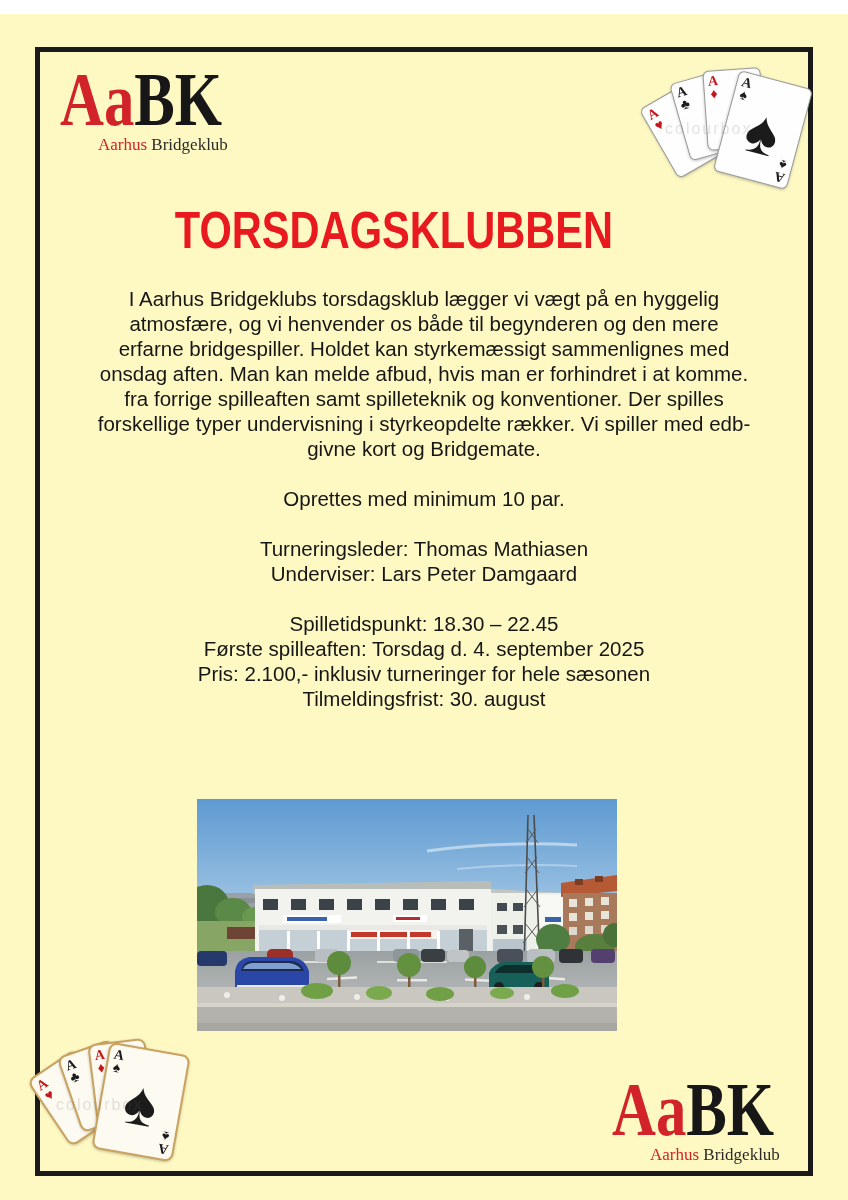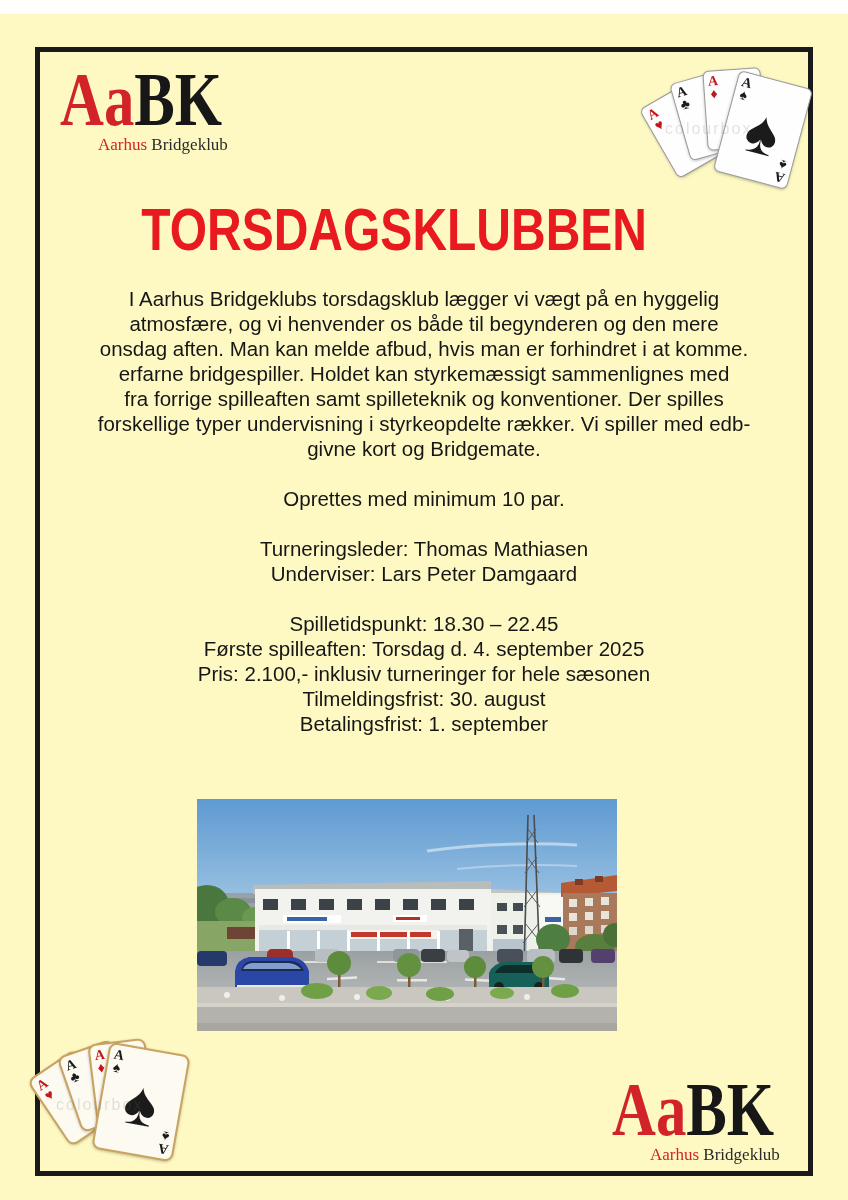--- a/index.html
+++ b/index.html
@@ -13,21 +13,21 @@
              transform:scaleX(0.8);transform-origin:left center;}
   .logo-red{color:#d2232a;}
   .logo-black{color:#171717;}
   .logo-sub{font-size:17px;font-weight:normal;margin-top:6px;padding-left:38px;white-space:nowrap;}
   .logo-sub .logo-black{color:#2a2a2a;}
   .logo-top{left:60px;top:56px;}
   .logo-bottom{left:612px;top:1066px;}
 
   
   .title{position:absolute;left:0;top:186px;width:788px;text-align:center;margin:0;
-         font-size:60px;line-height:60px;font-weight:bold;color:#e8191f;}
+         font-size:52px;line-height:60px;font-weight:bold;color:#e8191f;}
   .title span{display:inline-block;transform:scaleX(0.8);}
 
   
   .text-flow{position:absolute;left:74px;top:272px;width:700px;text-align:center;
              font-size:20.5px;line-height:25px;color:#161616;}
   .gap-before{margin-top:25px;}
 
   
   .cardfan{position:absolute;}
   .fan-tr{left:653px;top:44px;width:158px;height:142px;}
@@ -104,37 +104,36 @@
     </div>
     <div class="watermark">colourbox</div>
   </div>
 
   <h1 class="title"><span>TORSDAGSKLUBBEN</span></h1>
 
   <div class="text-flow">
     <div>
       <div>I Aarhus Bridgeklubs torsdagsklub lægger vi vægt på en hyggelig</div>
       <div>atmosfære, og vi henvender os både til begynderen og den mere</div>
+      <div>erfarne bridgespiller. Holdet kan styrkemæssigt sammenlignes med</div>
       <div>onsdag aften. Man kan melde afbud, hvis man er forhindret i at komme.</div>
-      <div>erfarne bridgespiller. Holdet kan styrkemæssigt sammenlignes med</div>
       <div>fra forrige spilleaften samt spilleteknik og konventioner. Der spilles</div>
       <div>forskellige typer undervisning i styrkeopdelte rækker. Vi spiller med edb-</div>
       <div>givne kort og Bridgemate.</div>
     </div>
     <div class="gap-before">Oprettes med minimum 10 par.</div>
     <div class="gap-before">
       <div>Turneringsleder: Thomas Mathiasen</div>
       <div>Underviser: Lars Peter Damgaard</div>
     </div>
     <div class="gap-before">
       <div>Spilletidspunkt: 18.30 – 22.45</div>
       <div>Første spilleaften: Torsdag d. 4. september 2025</div>
       <div>Pris: 2.100,- inklusiv turneringer for hele sæsonen</div>
       <div>Tilmeldingsfrist: 30. august</div>
-      <div>Betalingsfrist: 1. september</div>
     </div>
   </div>
 
   <div class="photo">
     <svg viewBox="0 0 420 232" width="420" height="232" xmlns="http://www.w3.org/2000/svg">
       <defs>
         <linearGradient id="sky" x1="0" y1="0" x2="0" y2="1">
           <stop offset="0" stop-color="#5e9ad2"></stop>
           <stop offset="0.45" stop-color="#9cc2e2"></stop>
           <stop offset="0.72" stop-color="#dcebf4"></stop>

